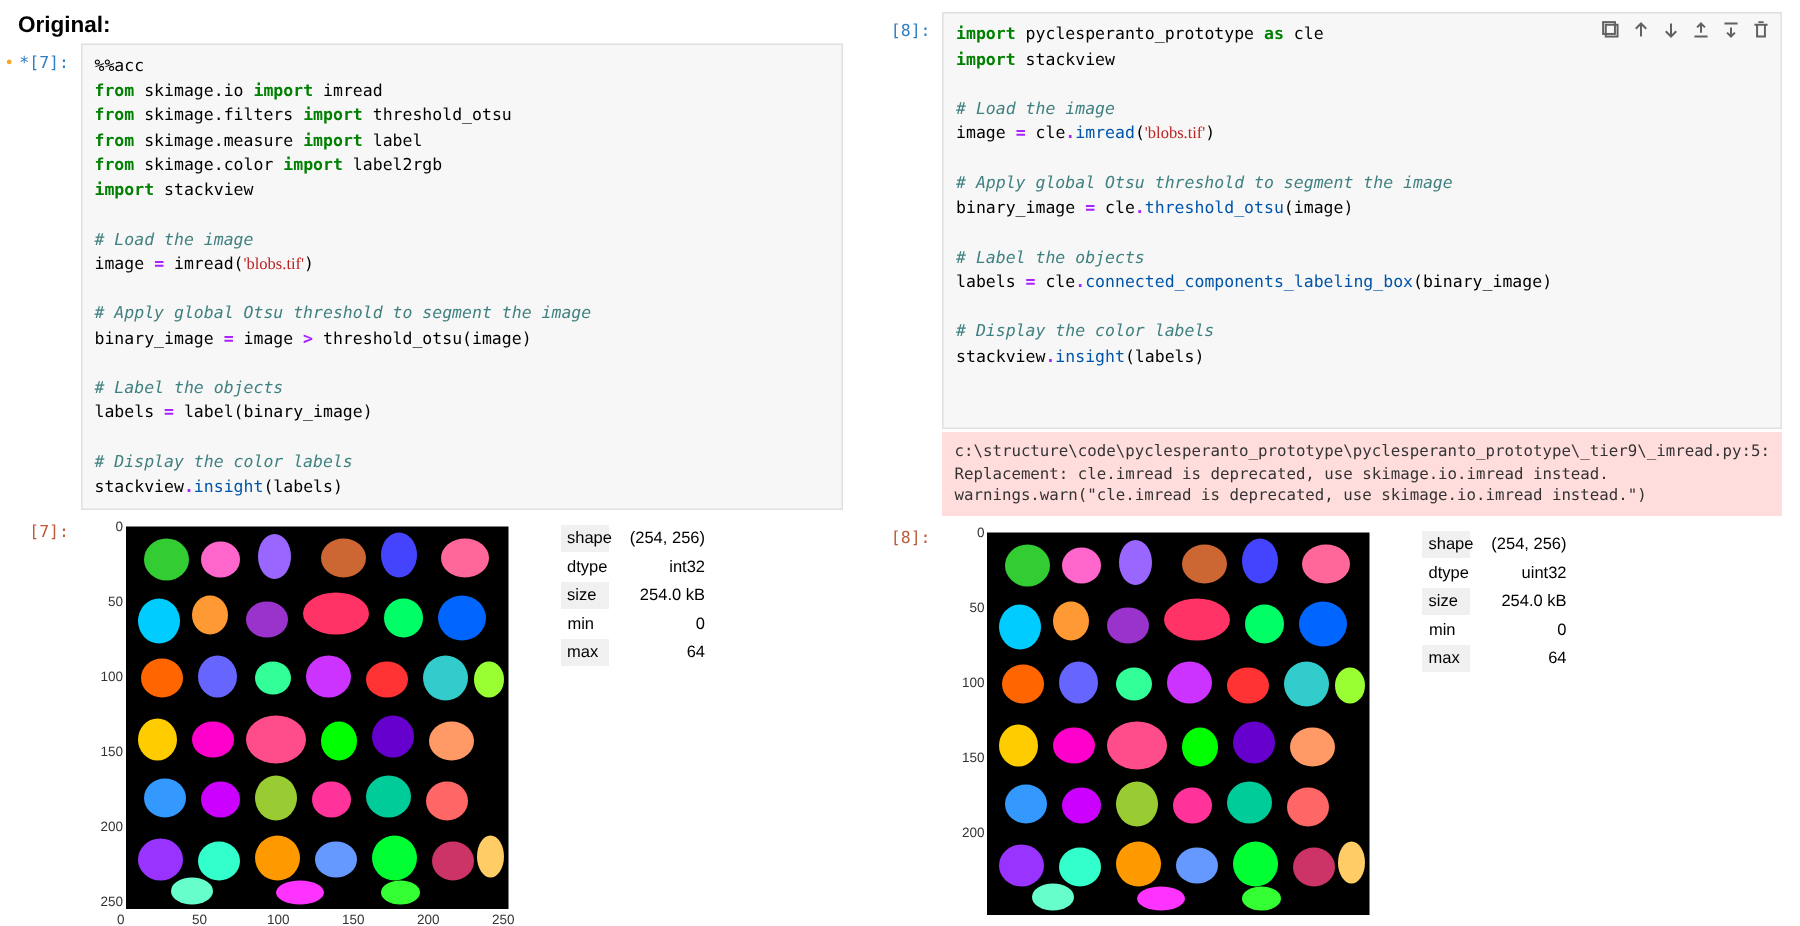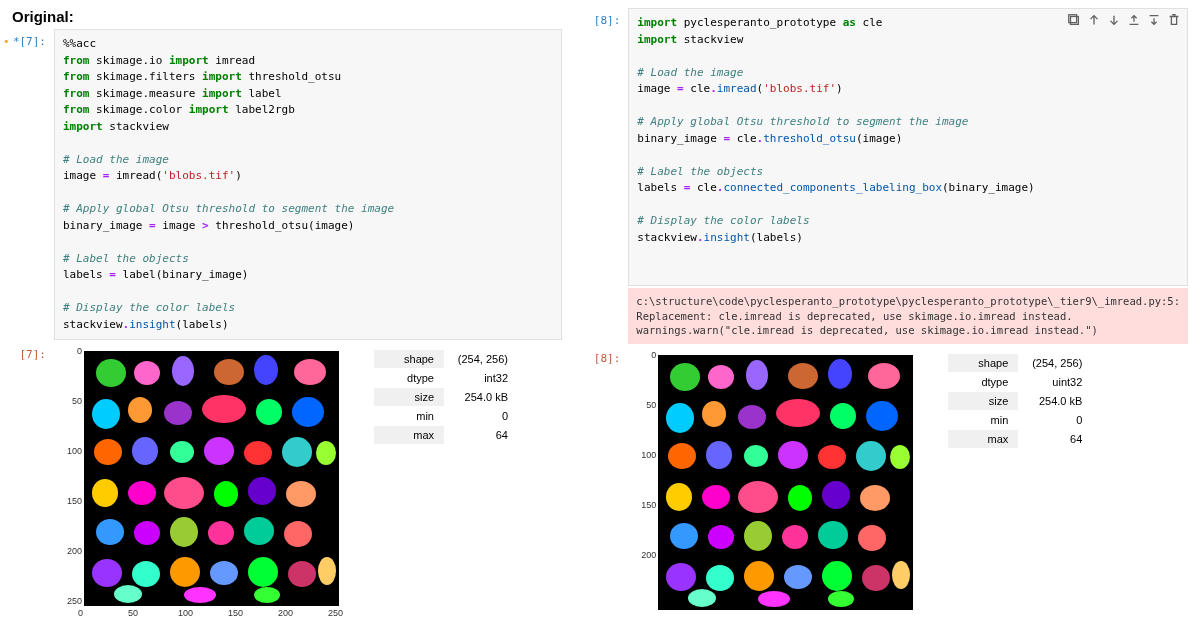--- a/index.html
+++ b/index.html
@@ -10,31 +10,31 @@
   .cell { display: flex; align-items: flex-start; margin-bottom: 2px; }
   .prompt { width: 42px; text-align: right; padding-right: 8px; font-family: Menlo, Consolas, monospace; font-size: 11px; padding-top: 6px; flex-shrink: 0; }
   .prompt.in { color: #307fc1; }
   .prompt.out { color: #bf5b3d; }
   .prompt.modified::before { content: "•"; color: #f5a623; position: absolute; margin-left: -10px; }
   .code-block { flex: 1; background: #f7f7f7; border: 1px solid #e0e0e0; padding: 6px 8px; font-family: Menlo, Consolas, monospace; font-size: 11px; line-height: 1.5; white-space: pre; overflow: hidden; position: relative; }
   .warning-block { flex: 1; background: #fdd; padding: 6px 8px; font-family: Menlo, Consolas, monospace; font-size: 10.5px; line-height: 1.4; color: #333; overflow: hidden; }
   .kw { color: #008000; font-weight: 700; }
   .mag { color: #000; }
   .fn { color: #0055aa; }
-  .str { color: #ba2121; }
+  .str { color: #ba2121; font-family: Liberation Serif, serif; }
   .com { color: #408080; font-style: italic; }
   .op { color: #aa22ff; font-weight: 700; }
   .output-area { flex: 1; display: flex; align-items: flex-start; gap: 20px; padding-top: 4px; }
   .plot-wrap { position: relative; width: 300px; height: 280px; flex-shrink: 0; }
   .plot-canvas { position: absolute; left: 30px; top: 5px; width: 255px; height: 255px; background: #000; }
   .tick { position: absolute; font-size: 9px; color: #333; }
   .blob { position: absolute; border-radius: 50%; }
   .info-table { font-size: 11px; margin-top: 4px; }
   .info-row { display: flex; margin-bottom: 1px; }
-  .info-label { width: 70px; text-align: right; padding: 3px 10px 3px 4px; background: #f0f0f0; }
+  .info-label { width: 32px; text-align: right; padding: 3px 10px 3px 4px; background: #f0f0f0; }
   .info-label.alt { background: #fff; }
   .info-value { width: 70px; text-align: right; padding: 3px 6px; }
   .toolbar { position: absolute; right: 6px; top: 4px; display: flex; gap: 6px; }
   .tool-icon { width: 14px; height: 14px; display: inline-flex; align-items: center; justify-content: center; color: #616161; cursor: pointer; }
   .tool-icon svg { width: 14px; height: 14px; stroke: #616161; fill: none; stroke-width: 1.5; }
 </style>
 </head>
 <body>
 
 <div class="page">

